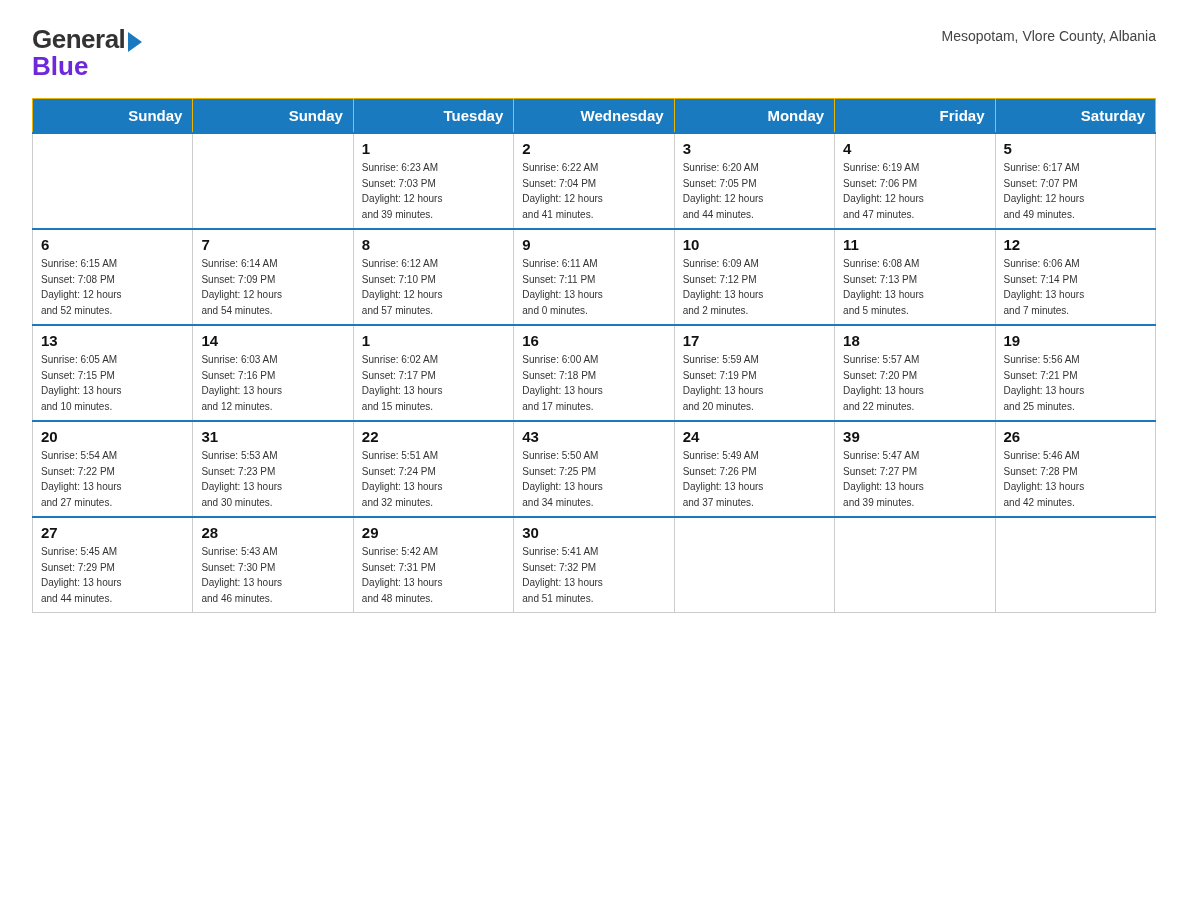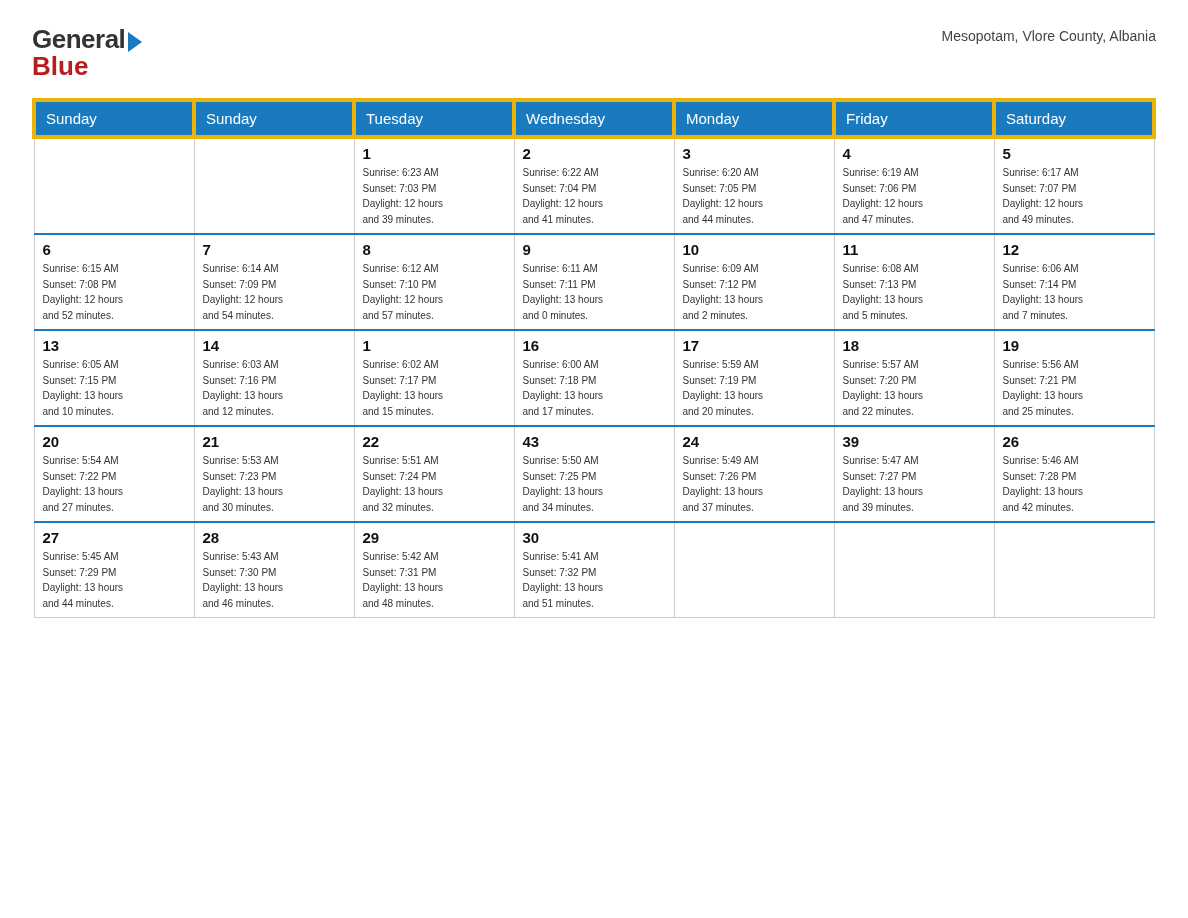--- a/index.html
+++ b/index.html
@@ -36,21 +36,21 @@
       height: 0;
       border-left: 14px solid #1a7abf;
       border-top: 10px solid transparent;
       border-bottom: 10px solid transparent;
       margin-left: 3px;
       margin-top: 4px;
     }
     .logo-blue {
       font-size: 26px;
       font-weight: bold;
-      color: #b91c1c;
+      color: #6d28d9;
       margin-top: -4px;
     }
     .title-block {
       text-align: right;
     }
     .month-title {
       font-size: 52px;
       font-weight: normal;
       color: #222;
       line-height: 1.1;
@@ -62,24 +62,24 @@
     }
     .calendar {
       width: 100%;
       border-collapse: collapse;
       margin-top: 8px;
     }
     .calendar thead tr th {
       background-color: #1a7abf;
       color: #fff;
       font-size: 15px;
-      font-weight: normal;
+      font-weight: bold;
       padding: 8px 10px;
-      text-align: left;
-      border: 4px solid #eab308;
+      text-align: right;
+      border: 1px solid #eab308;
     }
     .calendar tbody tr td {
       vertical-align: top;
       border: 1px solid #ccc;
       border-top: 2px solid #1a7abf;
       padding: 6px 8px;
       width: 14.28%;
       min-height: 100px;
       font-size: 13px;
       color: #222;
@@ -212,21 +212,21 @@
           <span class="day-number">19</span>
           <div class="day-info">Sunrise: 5:56 AM<br>Sunset: 7:21 PM<br>Daylight: 13 hours<br>and 25 minutes.</div>
         </td>
       </tr>
       <tr>
         <td>
           <span class="day-number">20</span>
           <div class="day-info">Sunrise: 5:54 AM<br>Sunset: 7:22 PM<br>Daylight: 13 hours<br>and 27 minutes.</div>
         </td>
         <td>
-          <span class="day-number">21</span>
+          <span class="day-number">31</span>
           <div class="day-info">Sunrise: 5:53 AM<br>Sunset: 7:23 PM<br>Daylight: 13 hours<br>and 30 minutes.</div>
         </td>
         <td>
           <span class="day-number">22</span>
           <div class="day-info">Sunrise: 5:51 AM<br>Sunset: 7:24 PM<br>Daylight: 13 hours<br>and 32 minutes.</div>
         </td>
         <td>
           <span class="day-number">43</span>
           <div class="day-info">Sunrise: 5:50 AM<br>Sunset: 7:25 PM<br>Daylight: 13 hours<br>and 34 minutes.</div>
         </td>

